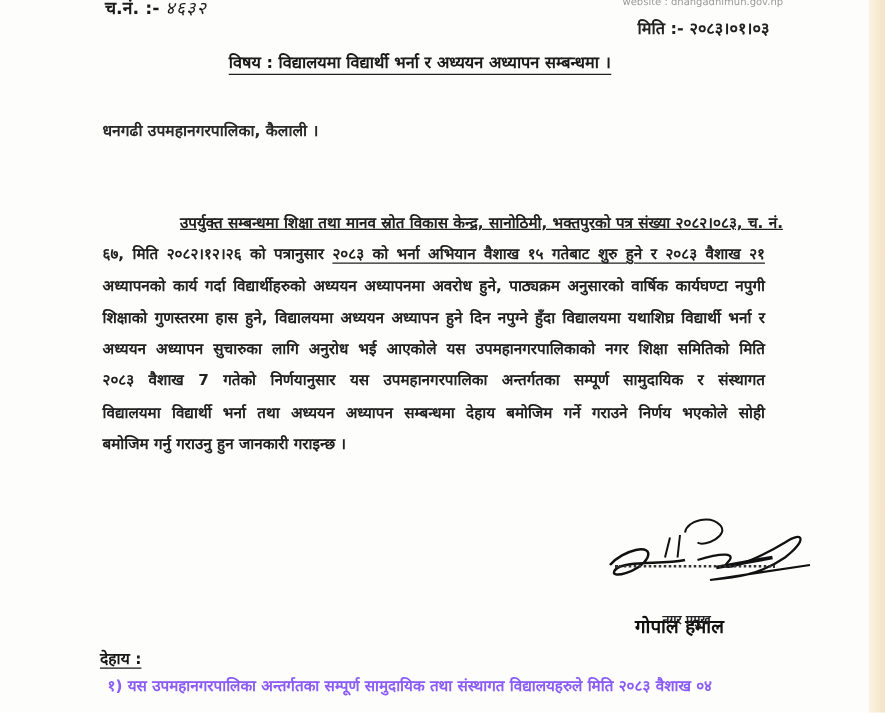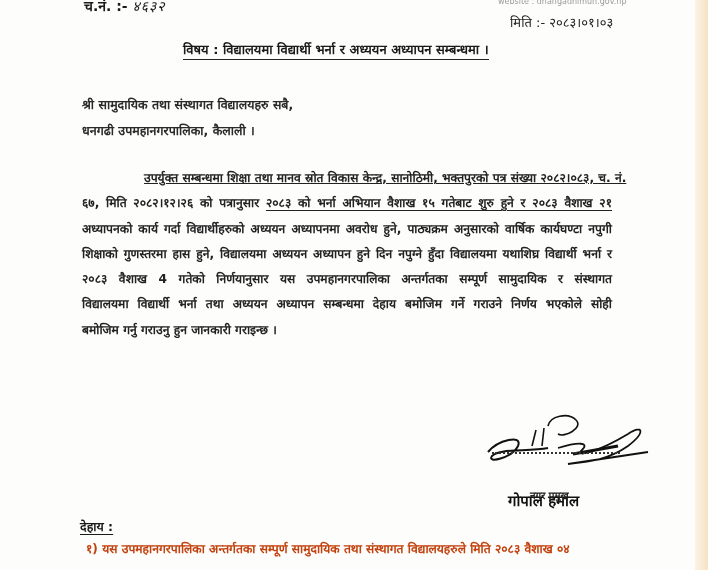--- a/index.html
+++ b/index.html
@@ -11,40 +11,40 @@
     position: relative;
   }
   .page { position: absolute; left: 0; top: 0; width: 695px; height: 570px; background: #fdfdfc; }
   .right-edge {
     position: absolute; right: 0; top: 0; width: 13px; height: 570px;
     background: linear-gradient(to right, #fbf3e6, #f6e2c4);
   }
   .ref-no { position: absolute; left: 84px; top: -4px; font-size: 14px; font-weight: bold; }
   .ref-no .hand { font-style: italic; font-family: "DejaVu Serif", serif; font-weight: normal; letter-spacing: 1px; }
   .website { position: absolute; left: 498px; top: -3px; font-size: 8px; color: #9a9a9a; }
-  .date { position: absolute; left: 510px; top: 13px; font-size: 13px; font-weight: normal; color: #222; }
+  .date { position: absolute; left: 510px; top: 13px; font-size: 13px; font-weight: bold; color: #222; }
   .subject {
     position: absolute; left: 183px; top: 40px; font-size: 13px; font-weight: bold;
     border-bottom: 1.5px solid #222; padding-bottom: 1px; white-space: nowrap;
   }
   .addressee { position: absolute; left: 82px; top: 92px; font-size: 12.5px; line-height: 26px; font-weight: bold; color: #2a2a2a; }
   .body {
     position: absolute; left: 82px; top: 166px; width: 530px;
     font-size: 12.2px; line-height: 25.3px; color: #222; font-weight: bold;
   }
   .body .line { white-space: nowrap; display: block; text-align: justify; text-align-last: justify; }
   .body .line.last { text-align-last: left; }
   .body .indent { padding-left: 62px; text-decoration: underline; }
   .u { text-decoration: underline; text-underline-offset: 3px; }
   .signature { position: absolute; left: 478px; top: 412px; width: 180px; height: 65px; }
   .sig-dots { position: absolute; left: 492px; top: 452px; width: 128px; border-bottom: 2px dotted #333; }
   .signer-name { position: absolute; left: 508px; top: 490px; font-size: 15px; font-weight: bold; color: #111; }
   .signer-title { position: absolute; left: 530px; top: 488px; font-size: 10px; font-weight: bold; color: #222; }
   .dehay { position: absolute; left: 80px; top: 518px; font-size: 12.5px; font-weight: bold; text-decoration: underline; text-underline-offset: 3px; }
-  .item1 { position: absolute; left: 86px; top: 540px; font-size: 12.2px; font-weight: bold; white-space: nowrap; color: #c2410c; }
+  .item1 { position: absolute; left: 86px; top: 540px; font-size: 12.2px; font-weight: bold; white-space: nowrap; color: #8b5cf6; }
 </style>
 </head>
 <body>
 
 <div class="page">
 
   <div class="ref-no">
     <span>च.नं. :-</span>
     <span class="hand">४६३२</span>
   </div>
@@ -52,30 +52,30 @@
   <div class="website">website : dhangadhimun.gov.np</div>
 
   <div class="date">
     <span>मिति :-</span>
     <span>२०८३।०१।०३</span>
   </div>
 
   <div class="subject">विषय :  विद्यालयमा विद्यार्थी भर्ना र अध्ययन अध्यापन सम्बन्धमा ।</div>
 
   <div class="addressee">
-    <div>श्री सामुदायिक तथा संस्थागत विद्यालयहरु सबै,</div>
     <div>धनगढी उपमहानगरपालिका, कैलाली ।</div>
   </div>
 
   <div class="body">
     <span class="line indent">उपर्युक्त सम्बन्धमा शिक्षा तथा मानव स्रोत विकास केन्द्र, सानोठिमी, भक्तपुरको पत्र संख्या २०८२।०८३, च. नं.</span>
     <span class="line"><span>६७, मिति २०८२।१२।२६ को पत्रानुसार </span><span class="u">२०८३ को भर्ना अभियान वैशाख १५ गतेबाट शुरु हुने र २०८३ वैशाख २१</span></span>
     <span class="line">अध्यापनको कार्य गर्दा विद्यार्थीहरुको अध्ययन अध्यापनमा अवरोध हुने, पाठ्यक्रम अनुसारको वार्षिक कार्यघण्टा नपुगी</span>
     <span class="line">शिक्षाको गुणस्तरमा हास हुने, विद्यालयमा अध्ययन अध्यापन हुने दिन नपुग्ने हुँदा विद्यालयमा यथाशिघ्र विद्यार्थी भर्ना र</span>
-    <span class="line">२०८३ वैशाख 4 गतेको निर्णयानुसार यस उपमहानगरपालिका अन्तर्गतका सम्पूर्ण सामुदायिक र संस्थागत</span>
+    <span class="line">अध्ययन अध्यापन सुचारुका लागि अनुरोध भई आएकोले यस उपमहानगरपालिकाको नगर शिक्षा समितिको मिति</span>
+    <span class="line">२०८३ वैशाख 7 गतेको निर्णयानुसार यस उपमहानगरपालिका अन्तर्गतका सम्पूर्ण सामुदायिक र संस्थागत</span>
     <span class="line">विद्यालयमा विद्यार्थी भर्ना तथा अध्ययन अध्यापन सम्बन्धमा देहाय बमोजिम गर्ने गराउने निर्णय भएकोले सोही</span>
     <span class="line last">बमोजिम गर्नु गराउनु हुन जानकारी गराइन्छ ।</span>
   </div>
 
   <svg class="signature" viewBox="0 0 180 65">
     <path d="M10 40 C 20 28, 45 22, 40 34 C 34 46, 8 52, 14 44 C 22 36, 50 40, 70 36" fill="none" stroke="#111" stroke-width="2"></path>
     <path d="M58 18 L 54 34 M 66 16 L 64 34" fill="none" stroke="#111" stroke-width="1.6"></path>
     <path d="M 70 14 C 72 4, 90 0, 98 8 C 106 16, 86 26, 80 22" fill="none" stroke="#111" stroke-width="1.6"></path>
     <path d="M 80 36 C 100 30, 112 30, 104 38 C 96 46, 120 40, 150 22 C 165 12, 168 20, 150 34 C 130 48, 110 50, 90 52 L 170 40" fill="none" stroke="#111" stroke-width="1.8"></path>
     <path d="M 95 42 L 140 34" stroke="#111" stroke-width="3"></path>

